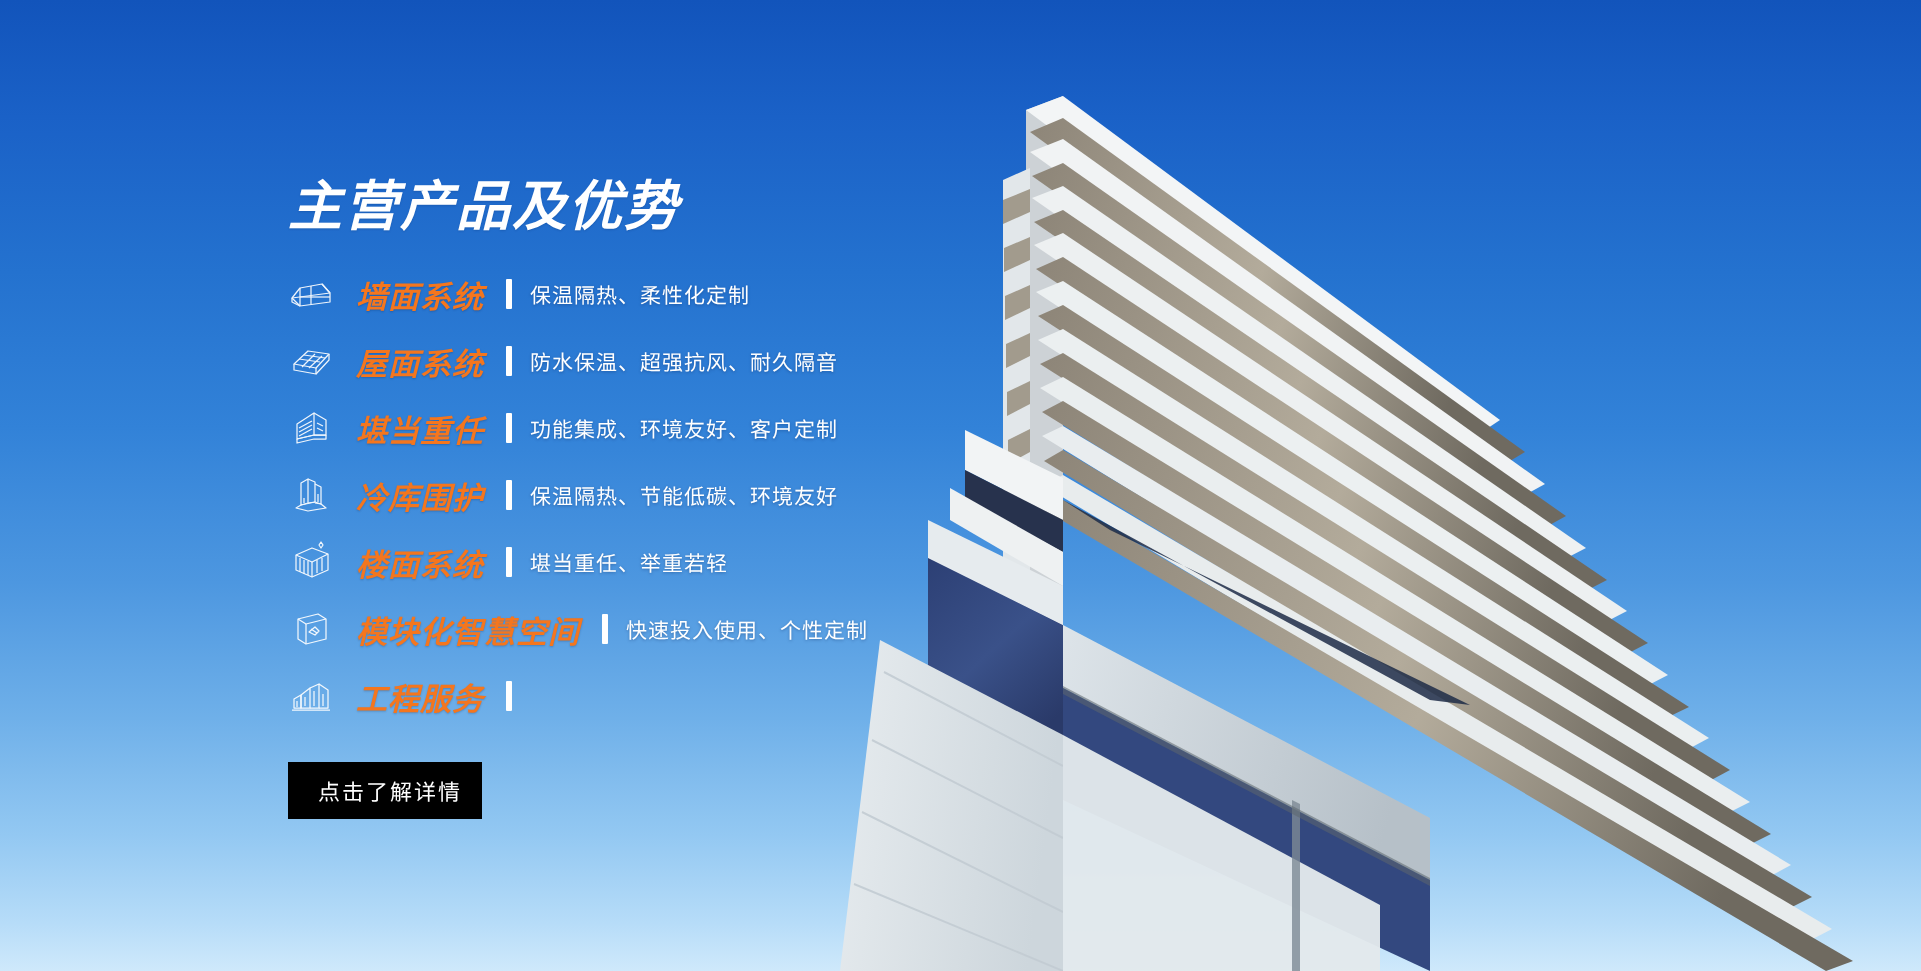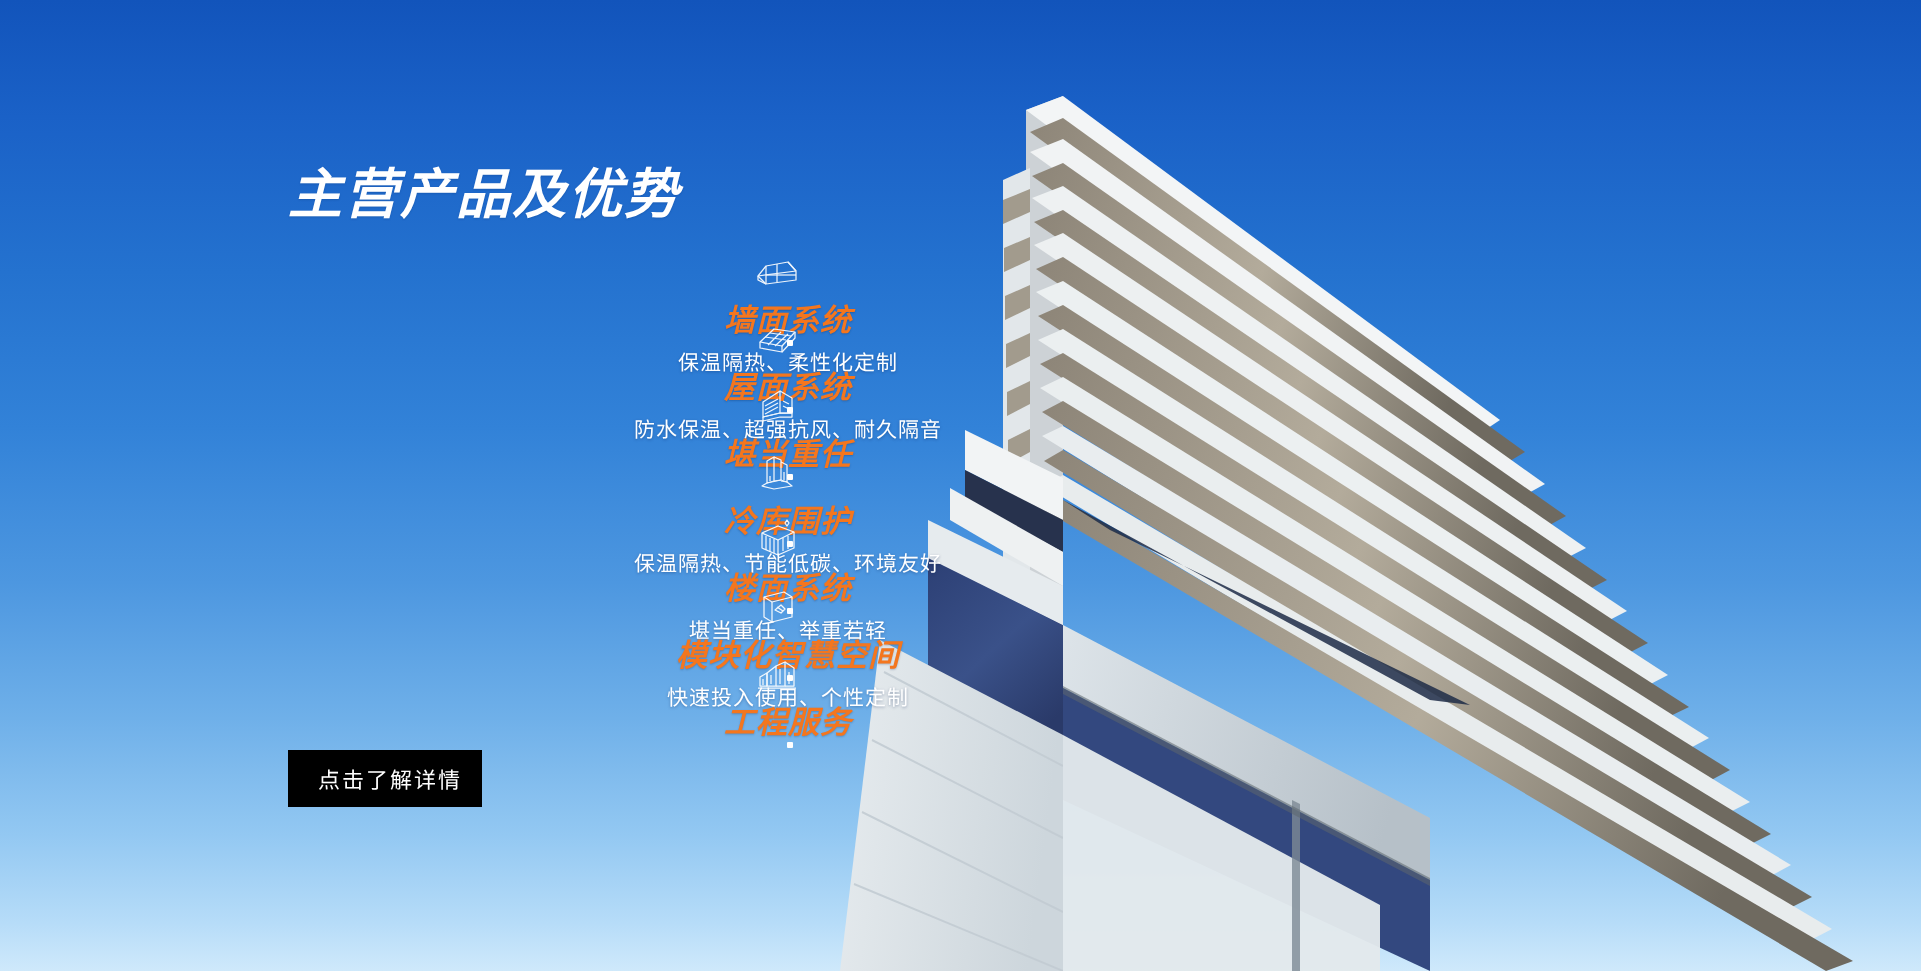--- a/index.html
+++ b/index.html
@@ -14,38 +14,37 @@
     background:linear-gradient(to bottom,
       #1254bb 0%, #1a61c7 12%, #2472cf 28%, #3282d8 44%,
       #4d97e0 60%, #6fb0e9 74%, #93c8f2 86%, #b6dcf8 95%, #cfe9fb 100%);
   }
 
   
   .photo{position:absolute;inset:0;pointer-events:none;}
   .photo svg{display:block;width:1921px;height:971px;}
 
   
-  .content{position:absolute;left:288px;top:166px;width:1000px;}
+  .content{position:absolute;left:288px;top:178px;width:1000px;}
 
   .headline{
     font-family:"Liberation Sans","DejaVu Sans",sans-serif;
     font-weight:bold;font-style:italic;
     font-size:54px;line-height:1.05;color:#ffffff;
     letter-spacing:2px;
     margin:0 0 26px 0;
     text-shadow:0 1px 2px rgba(0,40,100,.22);
     white-space:nowrap;
   }
 
   .prod-list{list-style:none;margin:0;padding:0;}
 
   .prod-row{
     display:flex;align-items:center;
     height:67px;
-    flex-direction:column;
   }
   .ico{
     width:46px;height:46px;flex:0 0 46px;
     display:flex;align-items:center;justify-content:center;
     margin-right:22px;
     opacity:.92;
   }
   .ico svg{display:block;}
 
   .prod-name{
@@ -248,20 +247,21 @@
             <path d="M9 34 L9 38 L26 34 L38 34 L38 30"></path>
             <path d="M11 23 L24 16"></path>
             <path d="M11 27 L24 20"></path>
             <path d="M11 31 L24 24"></path>
             <path d="M29 18 L35 21"></path>
             <path d="M29 23 L35 26"></path>
           </svg>
         </span>
         <span class="prod-name">堪当重任</span>
         <span class="sep"></span>
+        <span class="prod-desc">功能集成、环境友好、客户定制</span>
       </li>
 
       <li class="prod-row">
         <span class="ico">
           <svg width="46" height="46" viewBox="0 0 46 46" fill="none" stroke="#ffffff" stroke-width="1.25" stroke-linejoin="round">
             <path d="M13 33 L13 11 L20 7 L20 31 Z"></path>
             <path d="M20 7 L27 10 L27 30 L20 31"></path>
             <path d="M27 12 L33 15 L33 32 L27 31"></path>
             <path d="M8 36 L13 33 L27 30 L33 32 L38 36 L20 39 Z"></path>
             <path d="M16 26 L16 31"></path>

